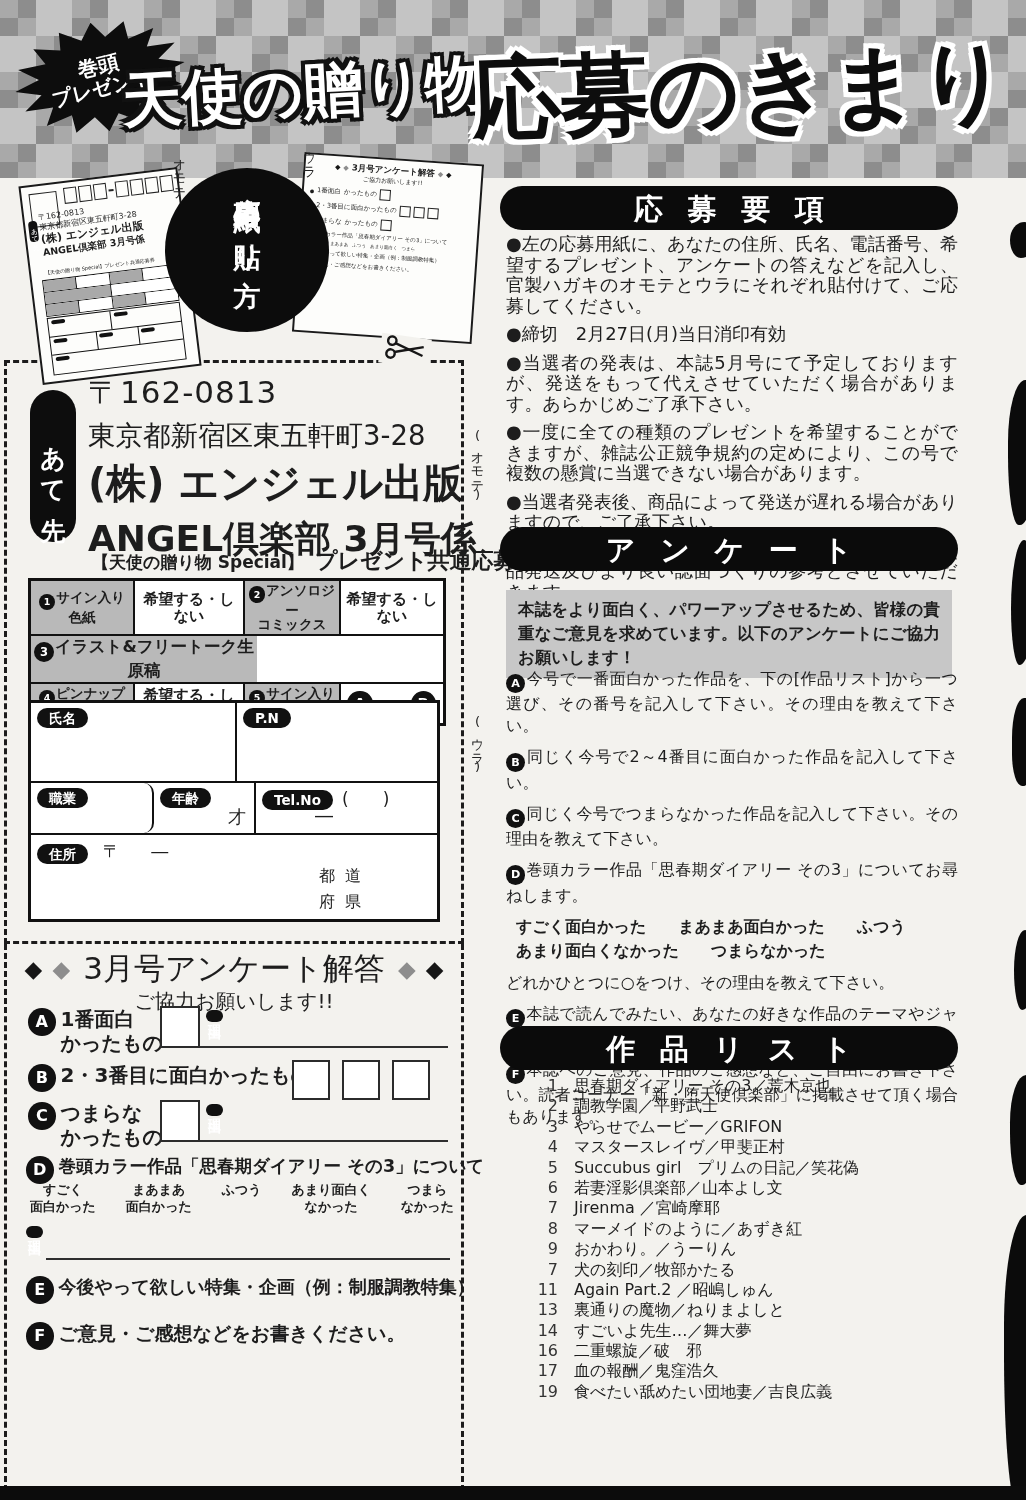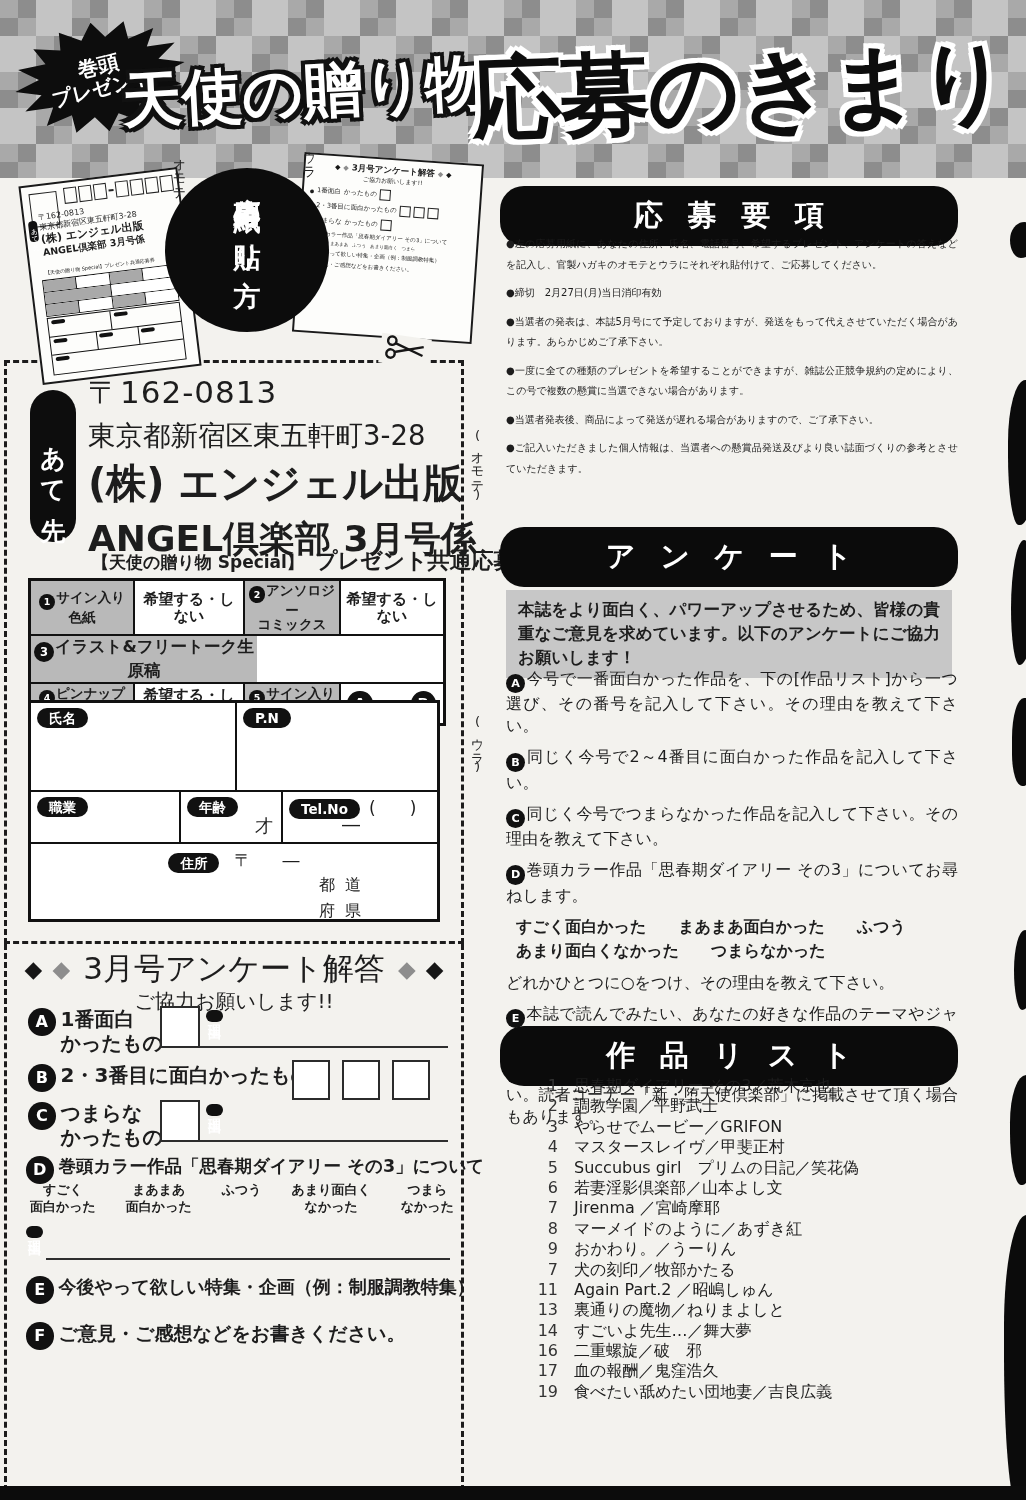--- a/index.html
+++ b/index.html
@@ -98,27 +98,27 @@
   .cnames{flex:1;}
   .author{display:inline-block;width:2.15em;line-height:1.1;text-align:center;font-weight:bold;font-size:15px;vertical-align:middle;margin:0 3px;}
   .author:last-child{width:auto;}
   .cc{display:inline-flex;align-items:center;justify-content:center;flex:none;background:#111;color:#fff;
     border-radius:50%;width:1.2em;height:1.2em;font-weight:bold;line-height:1;vertical-align:-0.2em;margin-right:1px;}
   .cc b{font-size:0.7em;font-weight:bold;}
   .ab-pair{font-size:21px;font-weight:bold;display:flex;align-items:center;gap:8px;}
   
   .ftable{position:absolute;left:28px;top:700px;width:412px;height:222px;border:3px solid #111;background:#fff;z-index:2;box-sizing:border-box;}
   .fr{display:flex;border-bottom:2px solid #111;box-sizing:border-box;}
-  .fr1{height:89px;}.fr2{height:52px;}.fr3{height:88px;border-bottom:none;}
+  .fr1{height:80px;}.fr2{height:52px;}.fr3{height:88px;border-bottom:none;}
   .fc{border-right:2px solid #111;position:relative;box-sizing:border-box;padding:5px 6px;}
   .fc:last-child{border-right:none;}
   .fpill{display:inline-block;background:#111;color:#fff;border-radius:10px;font-size:13.5px;font-weight:bold;
     padding:2px 12px;line-height:1.2;}
   .fc-name{width:206px;}.fc-pn{flex:1;}
-  .fc-job{width:150px;}.fc-age{width:102px;}.fc-tel{flex:1;}
+  .fc-job{width:123px;border-radius:10px;}.fc-age{width:102px;}.fc-tel{flex:1;}
   .age-suffix{position:absolute;right:8px;bottom:4px;font-size:18px;}
   .tel-paren{display:inline-block;font-size:17px;margin-left:4px;}
   .tel-dash{position:absolute;left:58px;bottom:6px;font-size:20px;}
   .addr-mark{display:inline-block;font-size:17px;margin-left:10px;vertical-align:2px;}
   .addr-dash{display:inline-block;font-size:17px;margin-left:26px;vertical-align:2px;}
   .pref{position:absolute;left:288px;top:28px;font-size:16px;line-height:1.6;letter-spacing:10px;}
   
   .sv-head{position:absolute;left:14px;top:948px;width:440px;text-align:center;white-space:nowrap;z-index:2;}
   .sv-head .dm{font-size:23px;vertical-align:2px;}
   .dm-dark{color:#161616;}.dm-gray{color:#8d8d8d;}
@@ -131,25 +131,25 @@
   .rpill{position:absolute;z-index:2;background:#111;color:#fff;border-radius:7px;writing-mode:vertical-rl;
     text-orientation:upright;font-size:13px;font-weight:bold;padding:4px 2px;line-height:1;letter-spacing:2px;}
   .uline{position:absolute;border-bottom:2px solid #2e2e2e;z-index:1;}
   .d-opts{position:absolute;left:30px;top:1182px;width:424px;display:flex;justify-content:space-between;z-index:2;}
   .d-opt{text-align:center;font-size:13px;font-weight:bold;line-height:1.3;}
   .d-opt span{display:block;}
   .sv-dtext{font-size:17.5px;font-weight:bold;margin-left:4px;line-height:1.2;}
   .sv-etext{font-size:18px;font-weight:bold;margin-left:4px;line-height:1.2;}
   .sv-ftext{font-size:19px;font-weight:bold;margin-left:4px;line-height:1.2;}
   
-  .hpill{position:absolute;left:500px;width:458px;height:60px;background:#0b0b0b;border-radius:24px;
-    display:flex;align-items:center;justify-content:center;z-index:2;}
+  .hpill{position:absolute;left:500px;width:458px;height:44px;background:#0b0b0b;border-radius:24px;
+    display:flex;align-items:flex-end;justify-content:center;z-index:2;}
   .hpill span{color:#fff;font-size:29px;font-weight:bold;letter-spacing:0.85em;padding-left:0.85em;white-space:nowrap;}
   .bullets{position:absolute;left:506px;top:234px;width:452px;z-index:2;}
-  .bullets p{margin:0 0 8px 0;font-size:10px;line-height:20.5px;text-align:justify;}
+  .bullets p{margin:0 0 8px 0;font-size:18px;line-height:20.5px;text-align:justify;}
   .introbox{position:absolute;left:506px;top:590px;width:422px;background:#c7c7c7;padding:8px 12px;
     font-size:16.5px;font-weight:bold;line-height:24px;z-index:2;text-align:justify;}
   .qitems{position:absolute;left:506px;top:668px;width:452px;z-index:2;}
   .qitems p{margin:0 0 9px 0;font-size:16px;line-height:22px;text-align:justify;}
   .qopts{font-weight:bold;margin:0 0 2px 10px !important;}
   .qnote{margin-top:10px !important;}
   .works{position:absolute;left:528px;top:1076px;z-index:2;}
   .wrow{display:flex;align-items:baseline;height:20.4px;white-space:nowrap;}
   .wnum{width:30px;text-align:right;font-size:16px;color:#333;flex:none;}
   .wtitle{font-size:16px;margin-left:16px;}
@@ -369,21 +369,21 @@
         <span class="fpill">年齢</span>
         <span class="age-suffix">才</span>
       </div>
       <div class="fc fc-tel">
         <span class="fpill">Tel.No</span>
         <span class="tel-paren">(　　)</span>
         <span class="tel-dash">—</span>
       </div>
     </div>
     <div class="fr fr3">
-      <div class="fc" style="flex:1;text-align:center;">
+      <div class="fc" style="flex:1;">
         <span class="fpill">住所</span>
         <span class="addr-mark">〒</span>
         <span class="addr-dash">―</span>
         <span class="pref">
           <span>都道</span><br><span>府県</span>
         </span>
       </div>
     </div>
   </div>
 

